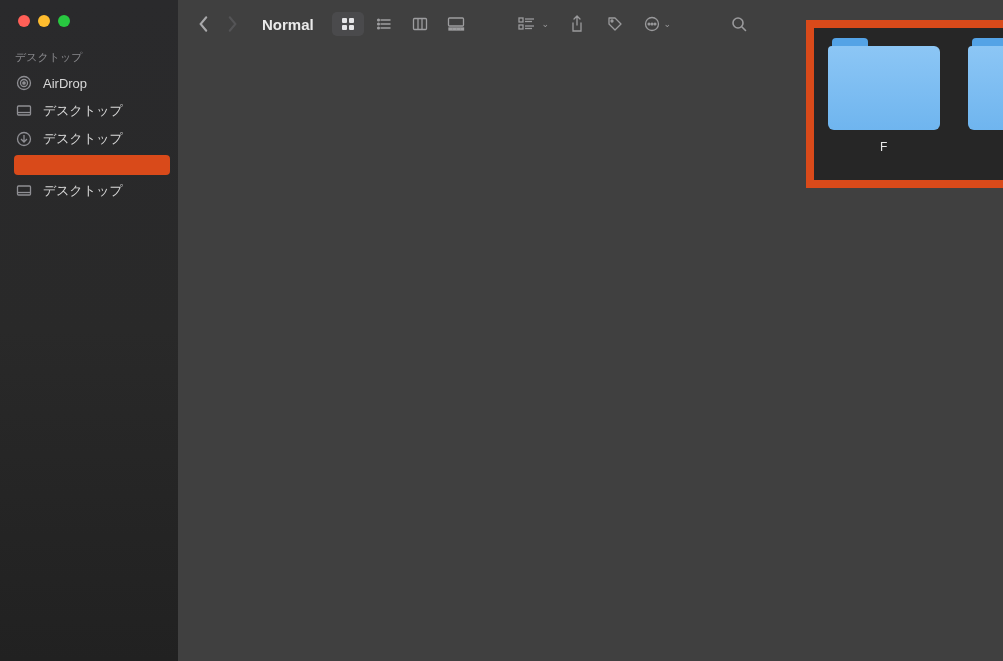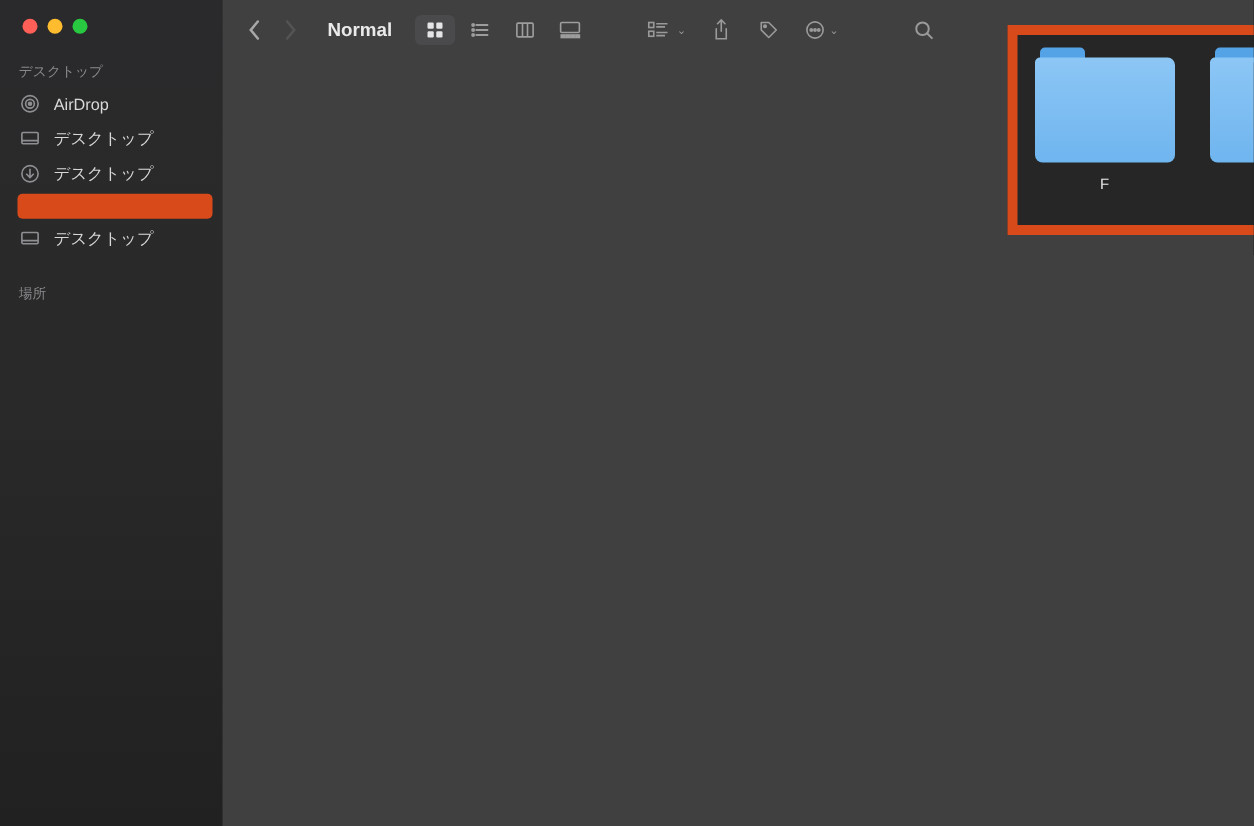--- a/index.html
+++ b/index.html
@@ -231,21 +231,20 @@
     <span class="icn">
       <svg width="16" height="16" viewBox="0 0 16 16" fill="none" stroke="currentColor" stroke-width="1.3">
         <rect x="1.5" y="3" width="13" height="9" rx="1"></rect>
           <line x1="1.5" y1="9.5" x2="14.5" y2="9.5"></line>
       </svg>
     </span>
     <span>デスクトップ</span>
   </div>
 
 
-  <div class="section-header">場所</div>
 
 </div>
 
 <div class="main">
   <div class="toolbar">
     <div class="nav-arrows">
       <span class="arrow-btn">
         <svg width="12" height="18" viewBox="0 0 10 16" fill="none" stroke="currentColor" stroke-width="1.8" stroke-linecap="round">
             <path d="M7 2 L2 8 L7 14"></path>
           </svg>

